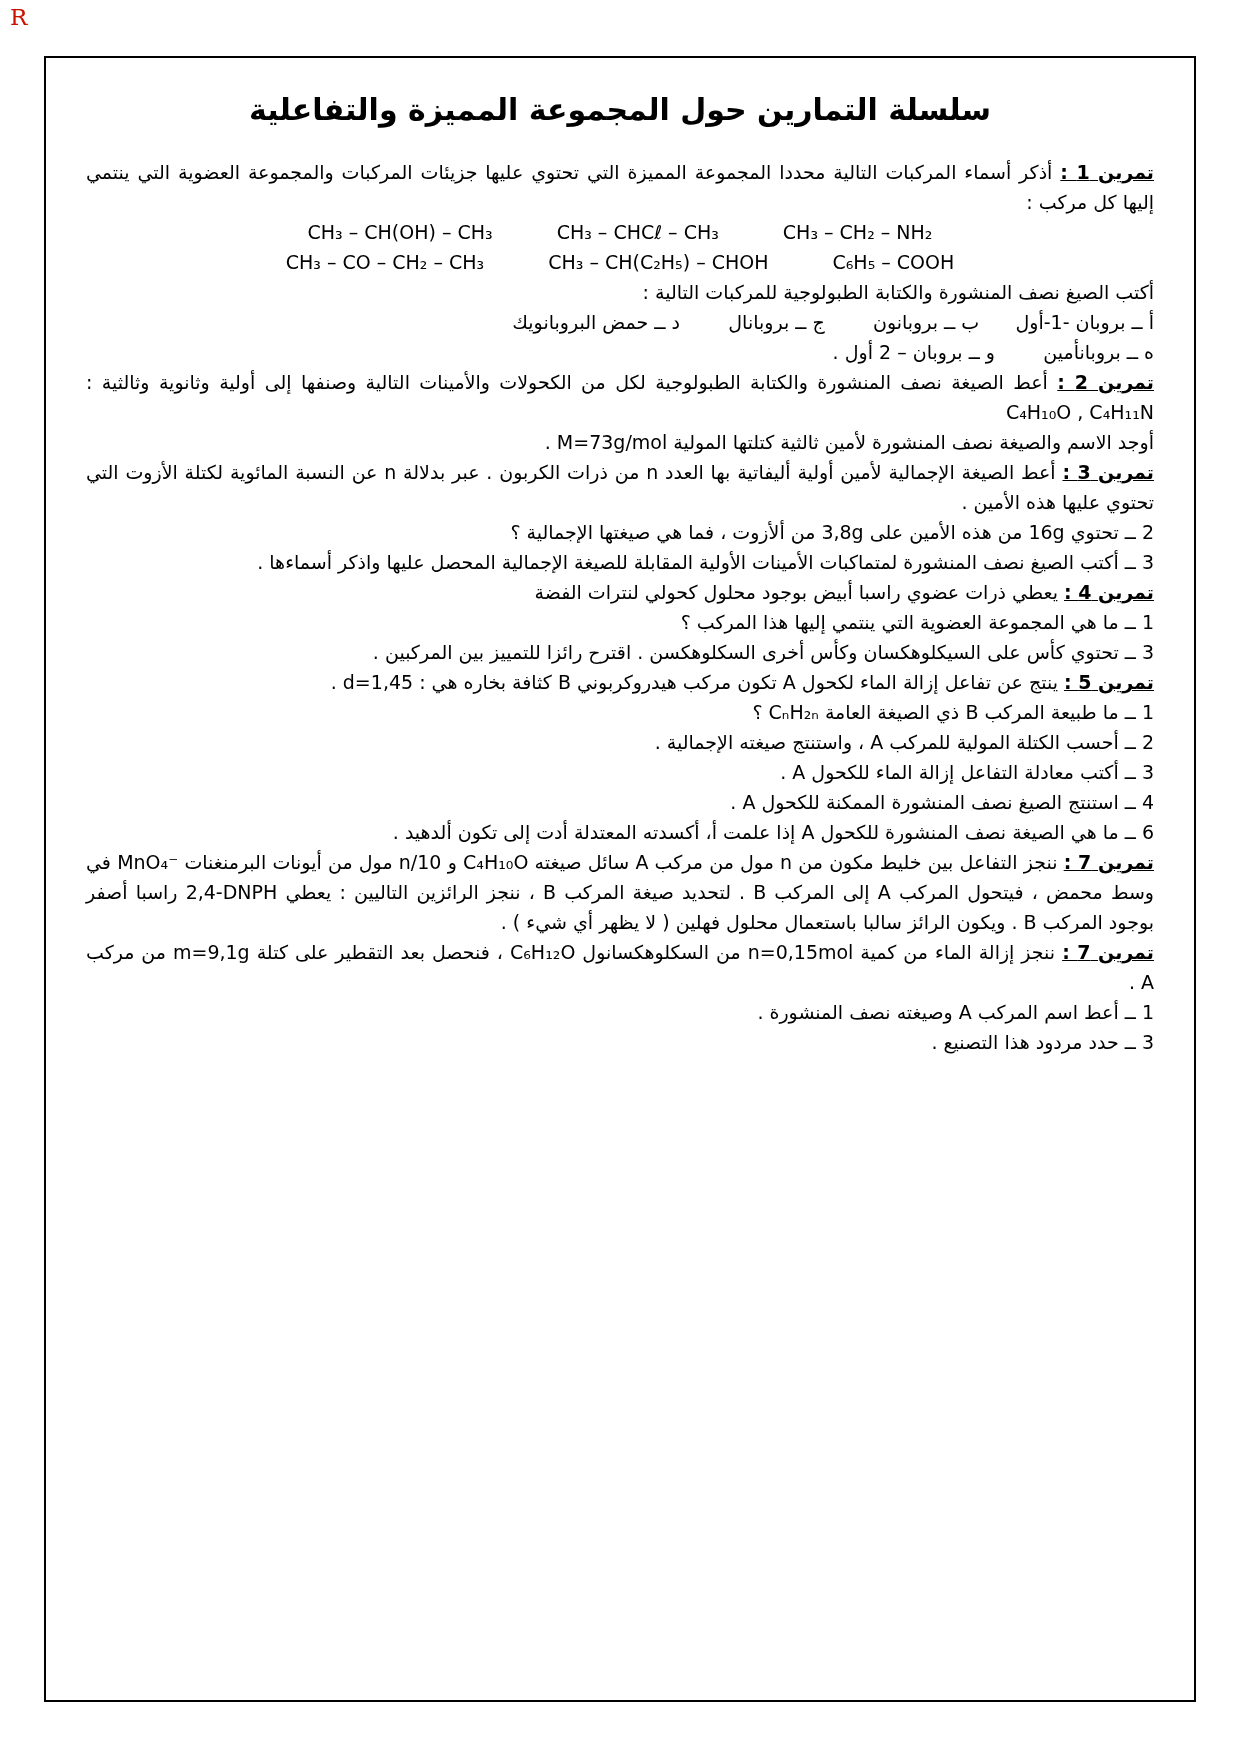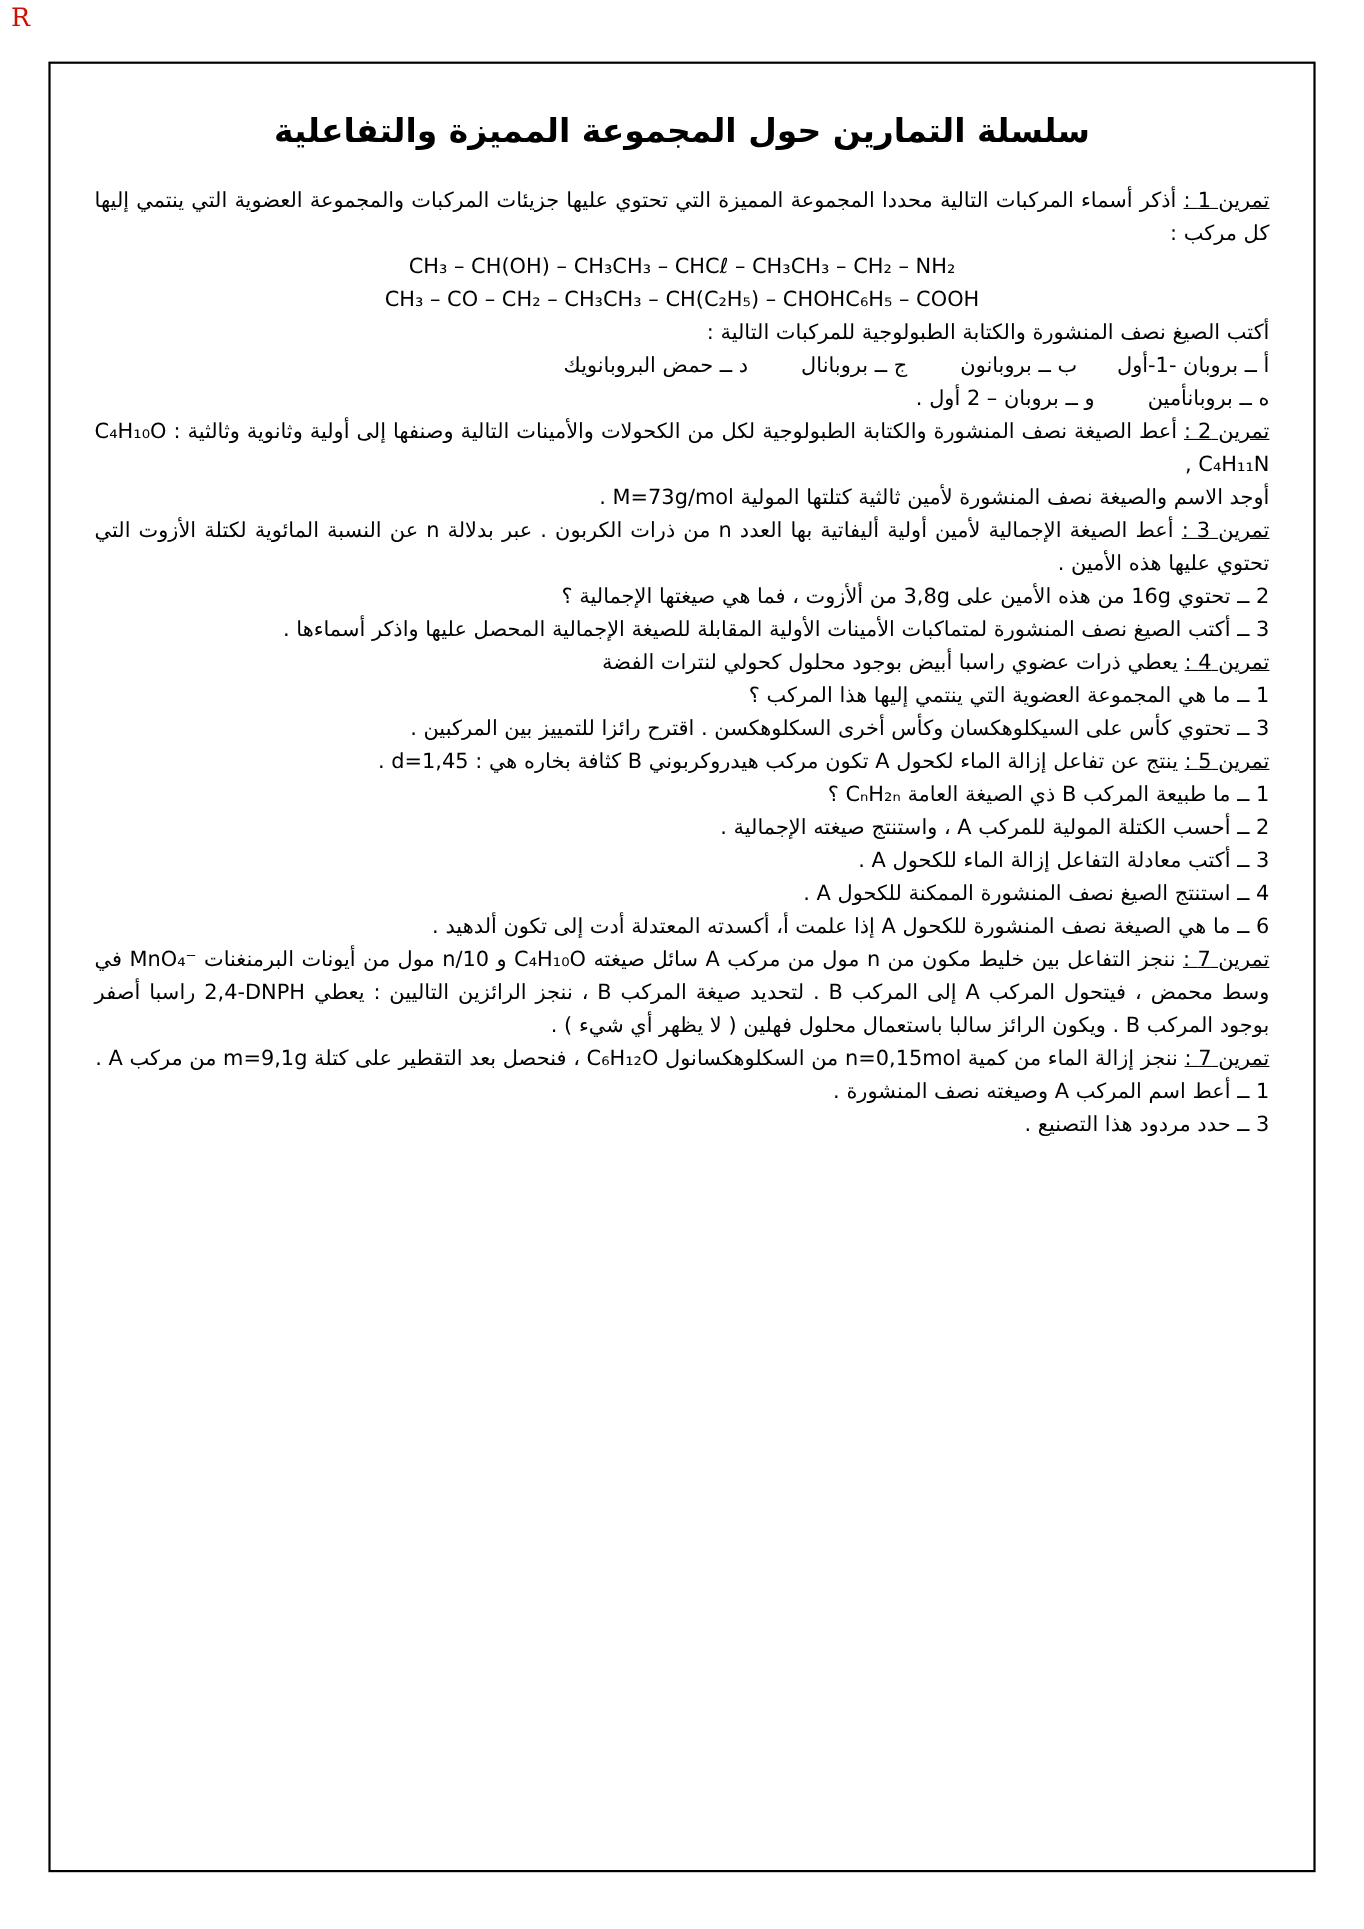--- a/index.html
+++ b/index.html
@@ -20,43 +20,44 @@
     width: 1152px; height: 1646px;
     border: 2px solid #000;
     padding: 28px 40px 30px 40px;
     background: #fff;
   }
   .title {
     direction: rtl;
     text-align: center;
     font-size: 30px;
     font-weight: bold;
-    margin: 16px 0 30px 0;
+    margin: 6px 0 30px 0;
   }
   .doc { direction: rtl; }
   .para {
     direction: rtl;
     unicode-bidi: plaintext;
     text-align: justify;
     font-size: 19px;
     line-height: 1.58;
   }
   .para { unicode-bidi: normal; }
   .para.center {
     text-align: right;
     white-space: pre-wrap;
   }
   .ex-label {
-    font-weight: normal;
+    font-weight: bold;
     text-decoration: underline;
   }
   .formula-row {
     direction: ltr;
     display: flex;
     justify-content: center;
+    gap: 64px;
     font-size: 19px;
     line-height: 1.58;
   }
 </style>
 </head>
 <body>
 
 <div class="corner-mark" style="color: rgb(204, 17, 0);">R</div>
 
 <div class="sheet">

